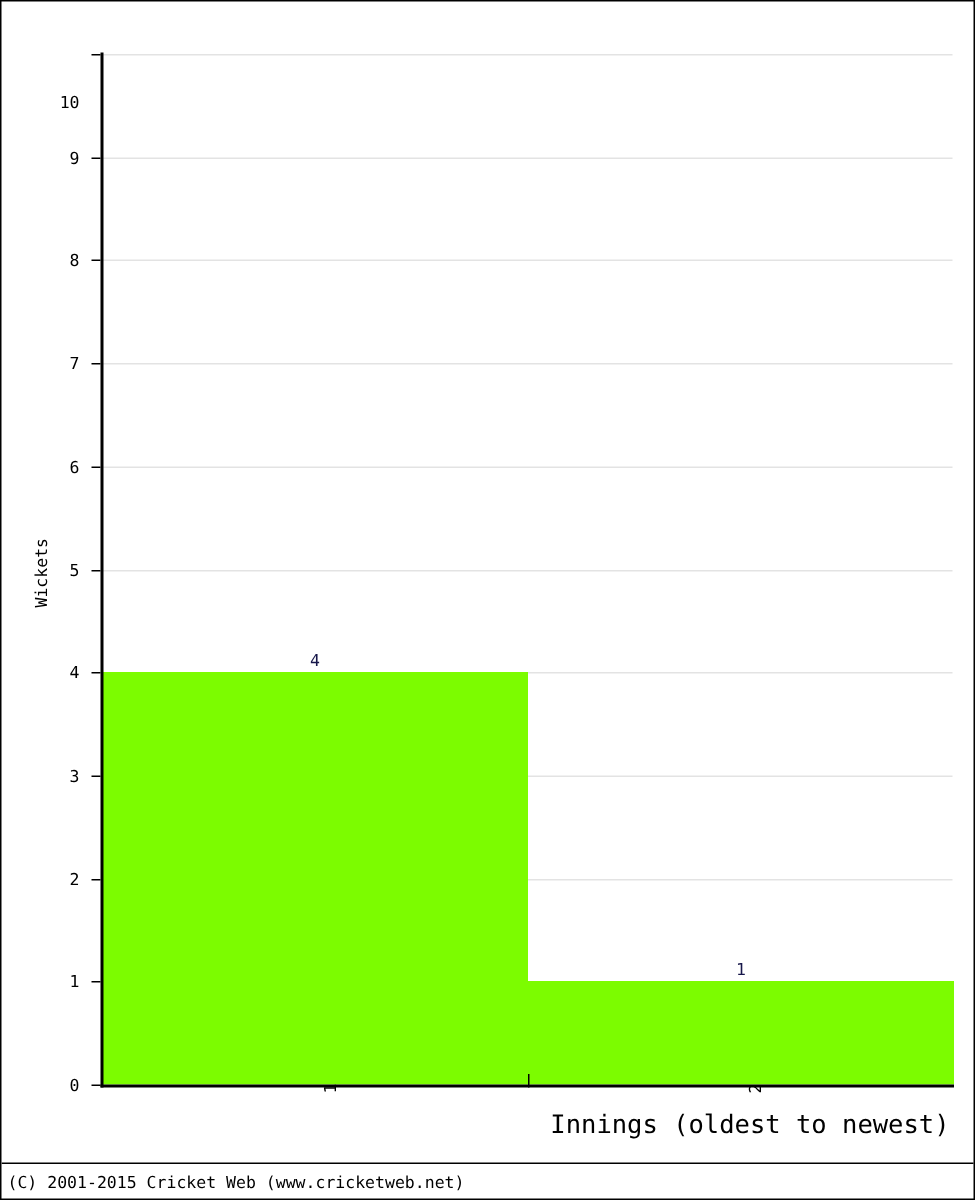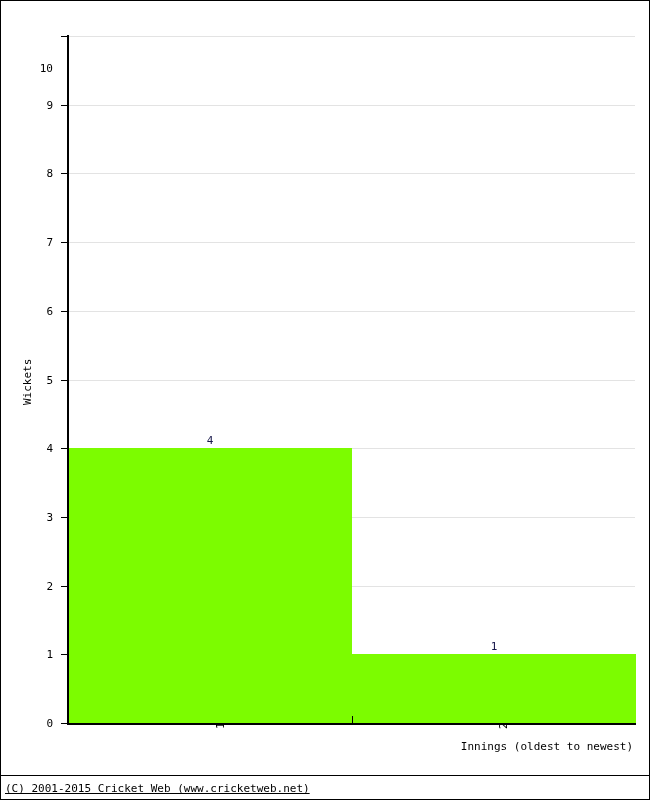--- a/index.html
+++ b/index.html
@@ -120,21 +120,21 @@
     color: #000000;
     line-height: 1;
     white-space: nowrap;
     transform: rotate(-90deg);
     transform-origin: left top;
   }
   .x-axis-title {
     position: absolute;
     right: 16px;
     top: 739px;
-    font-size: 11px;
+    font-size: 17px;
     color: #000000;
     white-space: nowrap;
   }
 
   
   .y-axis-title {
     position: absolute;
     left: 20px;
     top: 404px;
     font-size: 11px;
@@ -153,21 +153,20 @@
     height: 1px;
     background: #000000;
   }
   .footer-text {
     position: absolute;
     left: 4px;
     top: 781px;
     font-size: 11px;
     color: #000000;
     white-space: nowrap;
-    text-decoration: underline;
   }
 </style>
 </head>
 <body>
 
 <div id="chart-root">
 
 
   <div class="plot-area"></div>
 

